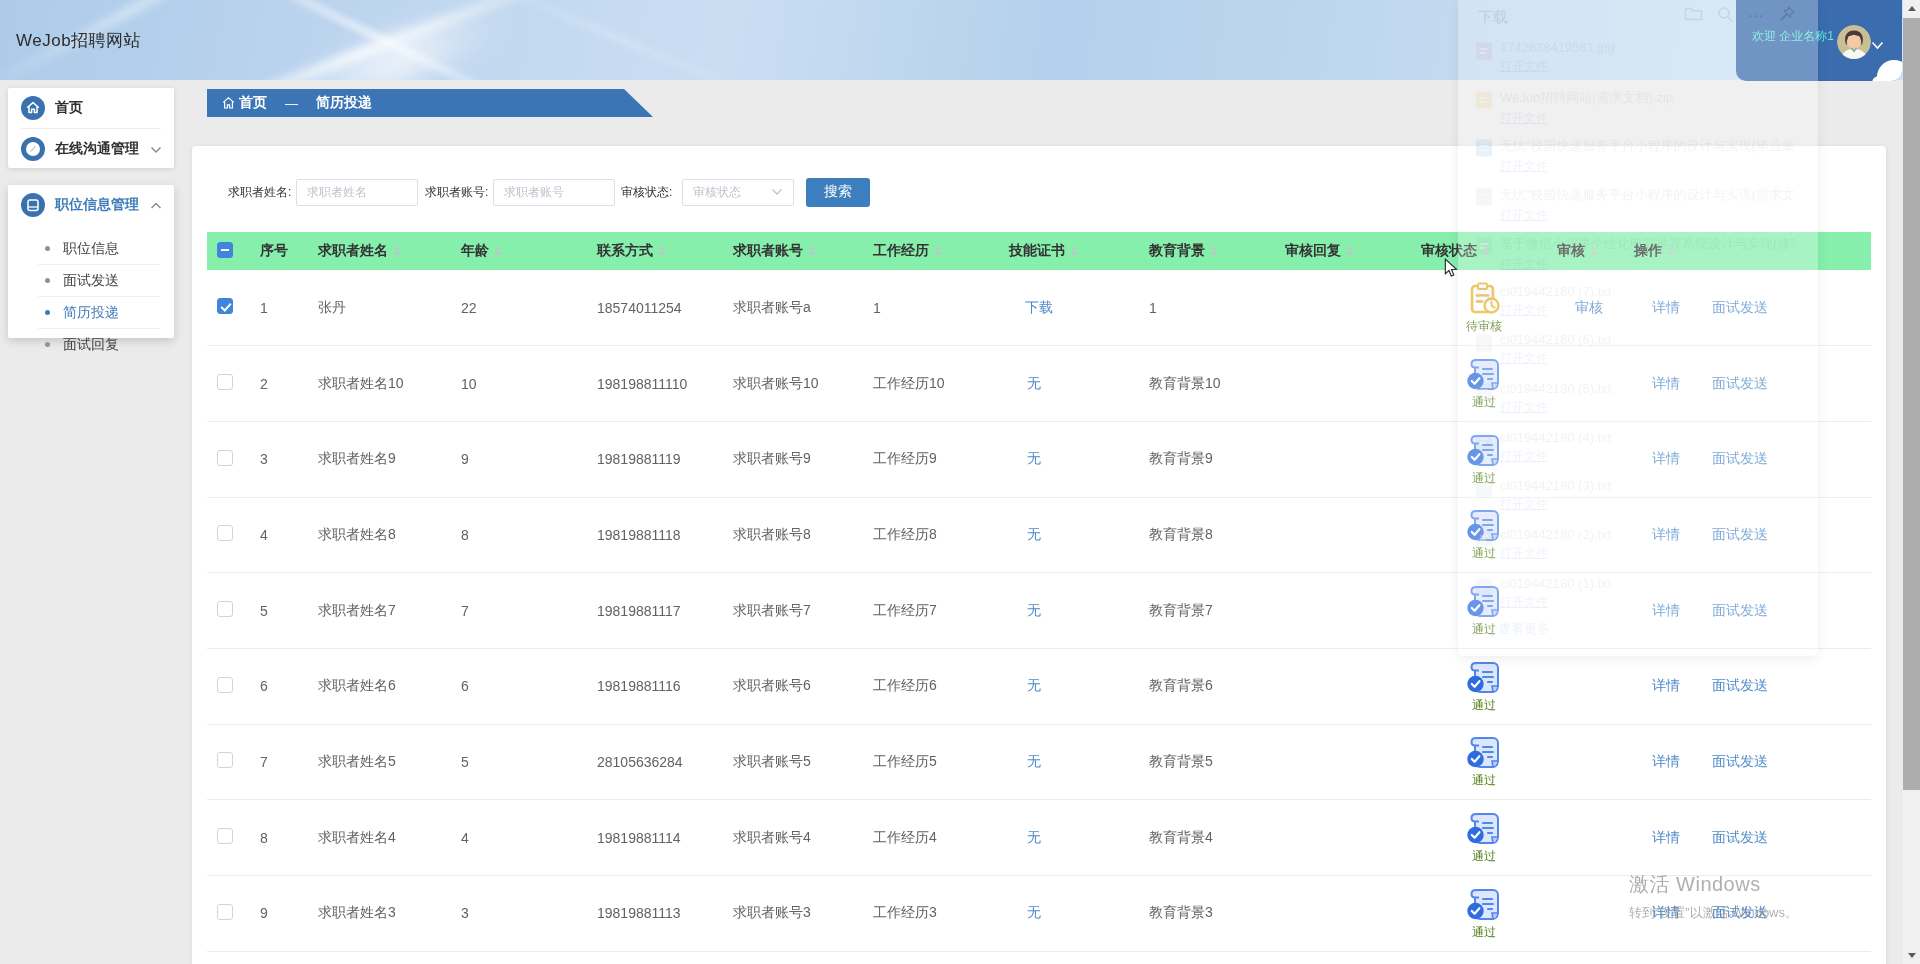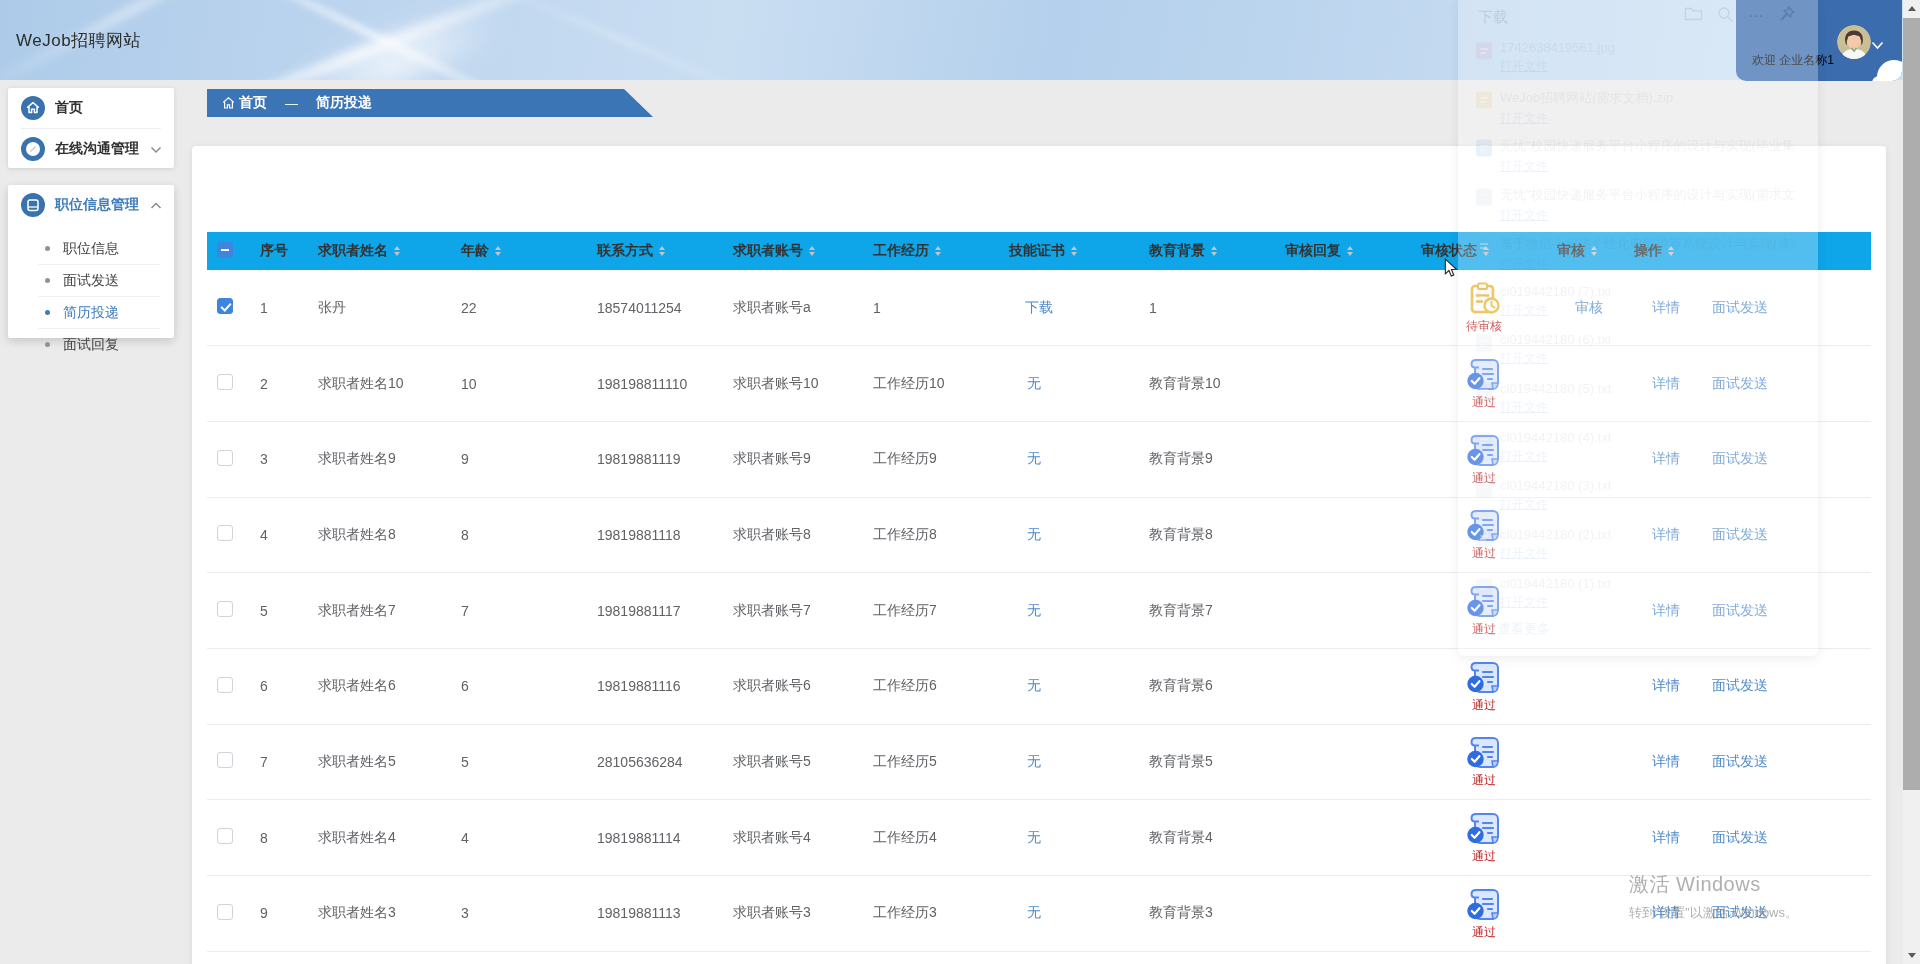--- a/index.html
+++ b/index.html
@@ -16,21 +16,21 @@
   .beam.b3 { width:230px; height:46px; left:280px; top:38px; transform:rotate(-21deg); filter:blur(12px); opacity:.95; border-radius:50%;}
   .beam.b4 { width:340px; height:10px; left:-40px; top:6px; transform:rotate(-28deg); filter:blur(4px); opacity:.6; }
   .beam.b5 { width:300px; height:6px; left:470px; top:36px; transform:rotate(23deg); filter:blur(3px); opacity:.35; }
   .app-title { position:absolute; left:16px; top:29px; font-size:17px; color:#2d2d2d; letter-spacing:.5px; z-index:2; }
 
   
   .user-badge { position:absolute; left:1736px; top:0; width:166px; height:81px; background:#3a6cae;
     border-radius:0 0 10px 10px; z-index:2; overflow:hidden; }
   .user-badge .notch1 { position:absolute; right:-9px; bottom:-13px; width:34px; height:34px; background:#fff; border-radius:50%; }
   .user-badge .notch2 { position:absolute; right:16px; bottom:-9px; width:14px; height:14px; background:#fff; border-radius:50%; }
-  .welcome-text { position:absolute; left:16px; top:52px; color:#000000; font-size:12px; white-space:nowrap; }
+  .welcome-text { position:absolute; left:16px; top:28px; color:#5eead4; font-size:12px; white-space:nowrap; }
   .avatar { position:absolute; left:101px; top:25px; width:34px; height:34px; border-radius:50%; overflow:hidden; }
   .user-caret { position:absolute; left:135px; top:37px; }
 
   
   .side-card { position:absolute; left:8px; width:166px; background:#fff; border-radius:2px;
     box-shadow:0 1px 5px rgba(0,0,0,.12); z-index:1; }
   .card-menu-top { top:88px; height:80px; }
   .card-menu-job { top:185px; height:153px; box-shadow:0 3px 10px rgba(0,0,0,.16); }
   .menu-row { height:40px; display:flex; align-items:center; padding:0 12px 0 13px; cursor:pointer; }
   .menu-row .mi-circle { width:24px; height:24px; margin-right:10px; flex:none; }
@@ -67,39 +67,39 @@
   .search-input::placeholder { color:#bfc3cb; }
   .fake-select { width:112px; height:27px; border:1px solid #dcdfe6; border-radius:2px; background:#fff;
     display:flex; align-items:center; padding:0 10px; color:#bfc3cb; font-size:12px; margin-right:12px; cursor:pointer; }
   .fake-select .sel-caret { margin-left:auto; }
   .search-btn { width:64px; height:29px; background:#3d7ebf; border:none; border-radius:3px; color:#fff;
     font-size:14px; font-family:inherit; cursor:pointer; }
 </style>
 <style>
   
   .data-table { position:absolute; left:15px; top:86px; width:1664px; border-collapse:collapse; table-layout:fixed; }
-  .data-table thead tr { height:38px; background:#0ea5e9; }
+  .data-table thead tr { height:38px; background:#86efac; }
   .data-table th { font-size:14px; color:#333; font-weight:700; text-align:left; padding-left:10px; white-space:nowrap; }
   .data-table tbody tr { height:75.7px; background:#fff; border-bottom:1px solid #ececec; }
   .data-table td { font-size:14px; color:#606266; padding-left:10px; vertical-align:middle; white-space:nowrap; }
   .th-inner { display:inline-flex; align-items:center; }
   .sort-caret { display:inline-flex; flex-direction:column; margin-left:6px; }
   .sort-caret i { width:0; height:0; border-left:3.5px solid transparent; border-right:3.5px solid transparent; display:block; }
   .sort-caret .up { border-bottom:4.5px solid #c0c4cc; margin-bottom:2px; }
   .sort-caret .dn { border-top:4.5px solid #c0c4cc; }
   .cb { display:inline-block; width:16px; height:16px; border-radius:3px; border:1px solid #cfd3dc; background:#fff; position:relative; margin-left:0; cursor:pointer; }
   .cb.checked, .cb.indet { background:#3f85dd; border-color:#3f85dd; }
   .cb.checked::after { content:""; position:absolute; left:4.5px; top:1.5px; width:4px; height:8px;
     border:solid #fff; border-width:0 2px 2px 0; transform:rotate(42deg); }
   .cb.indet::after { content:""; position:absolute; left:3px; top:6px; width:8px; height:2.5px; background:#fff; }
   .lnk { color:#4e8ac9; cursor:pointer; position:relative; z-index:4; }
   .cell-cert { padding-left:28px !important; }
   .cell-cert.is-link { padding-left:26px !important; }
   .status-wrap { margin-left:30px; width:66px; display:flex; flex-direction:column; align-items:center; }
-  .status-label { font-size:12px; color:#b91c1c; margin-top:0; }
+  .status-label { font-size:12px; color:#4d7c0f; margin-top:0; }
   .op-links { display:flex; gap:32px; padding-left:18px; }
   .audit-cell { padding-left:28px !important; }
 
   
   .ghost { position:absolute; left:1458px; top:0; width:360px; height:656px;
     background:rgba(255,255,255,.28); border-radius:0 0 6px 6px;
     box-shadow:0 3px 12px rgba(0,0,0,.07); z-index:5; pointer-events:none; }
   .ghost-title { position:absolute; left:20px; top:8px; font-size:15px; color:rgba(50,50,50,.13); }
   .ghost-tools { position:absolute; right:22px; top:5px; display:flex; gap:14px; align-items:center; }
   .ghost-item { position:absolute; left:14px; width:330px; }
@@ -228,20 +228,36 @@
     <svg width="15" height="14" viewBox="0 0 15 14">
         <path d="M2.2 6.4 L7.5 1.8 L12.8 6.4 M3.6 5.6 L3.6 12 L6.4 12 L6.4 8.8 L8.6 8.8 L8.6 12 L11.4 12 L11.4 5.6" fill="none" stroke="#fff" stroke-width="1.2"></path>
       </svg>
   </span>
   <span class="bc-text">首页</span>
   <span class="bc-dash">—</span>
   <span class="bc-text">简历投递</span>
 </div>
 
 <div class="main-card">
+  <div class="search-row">
+    <span class="search-label w62">求职者姓名:</span>
+    <input class="search-input" placeholder="求职者姓名" style="">
+    <span class="search-label w62">求职者账号:</span>
+    <input class="search-input second" placeholder="求职者账号" style="">
+    <span class="search-label w54">审核状态:</span>
+    <div class="fake-select">
+      <span>审核状态</span>
+      <span class="sel-caret">
+        <svg width="12" height="8" viewBox="0 0 12 8">
+            <polyline points="1.5,1.5 6,6 10.5,1.5" fill="none" stroke="#bfc3cb" stroke-width="1.4"></polyline>
+          </svg>
+      </span>
+    </div>
+    <button class="search-btn">搜索</button>
+  </div>
 
   <table class="data-table">
     <colgroup>
       <col style="width:43px">
         <col style="width:58px">
         <col style="width:143px">
         <col style="width:136px">
       <col style="width:136px">
         <col style="width:140px">
         <col style="width:136px">

